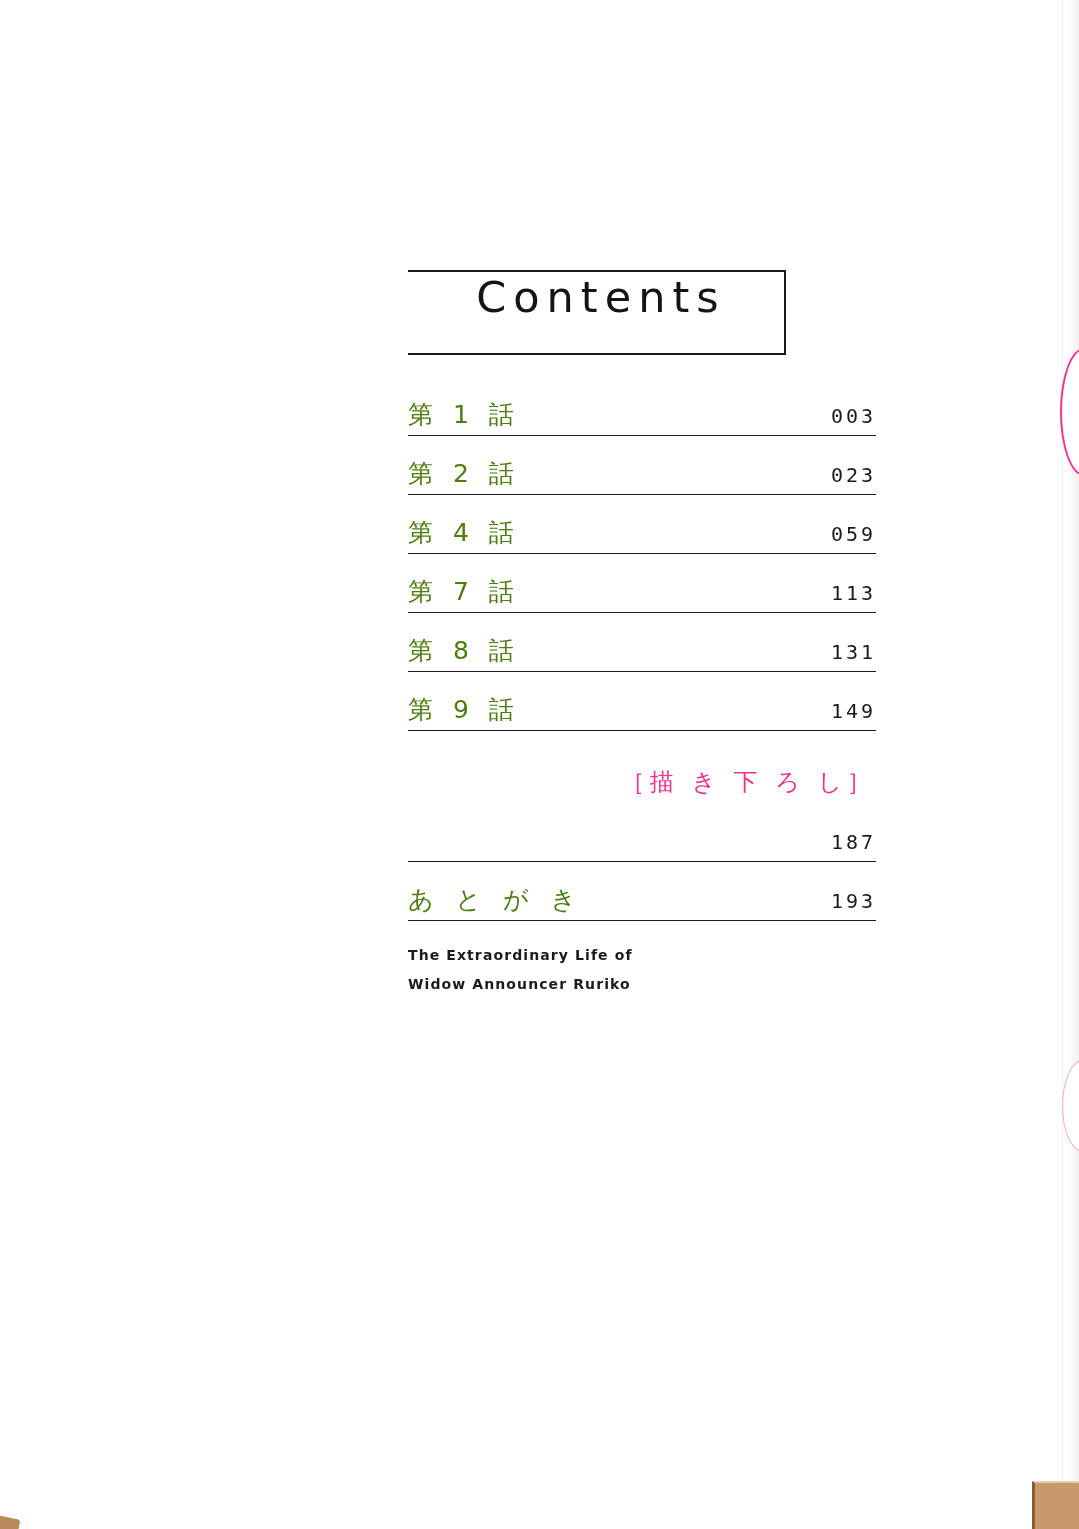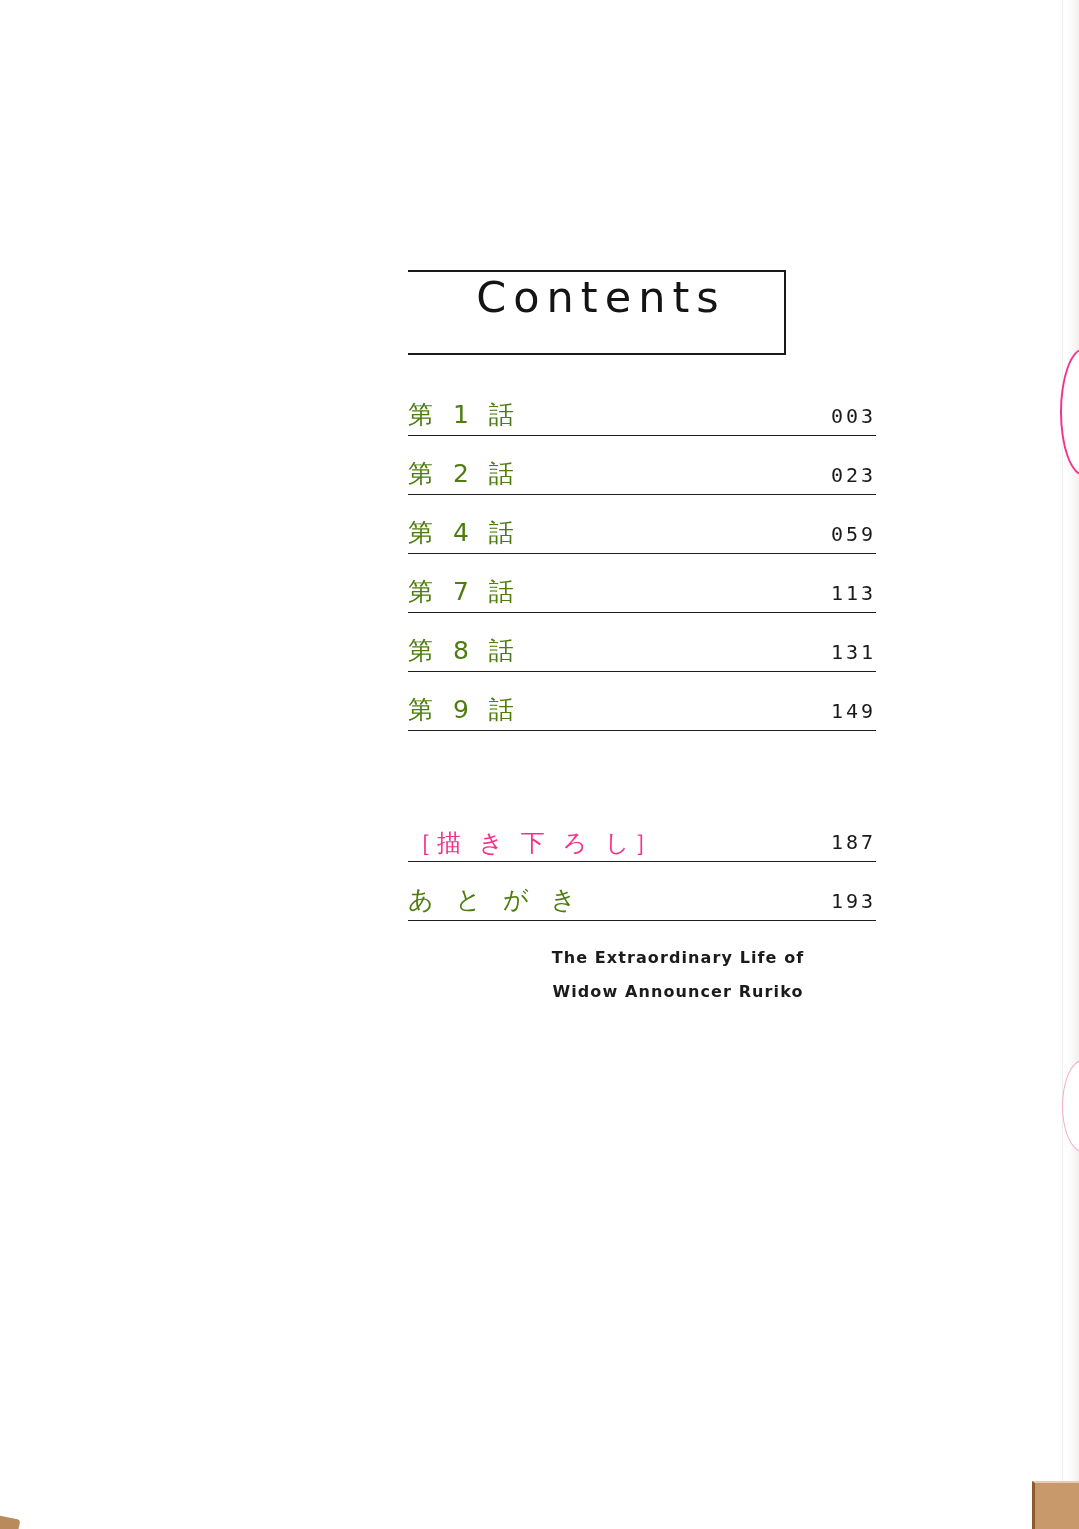--- a/index.html
+++ b/index.html
@@ -135,20 +135,21 @@
     font-family: "DejaVu Sans Mono", monospace;
   }
 
   .gap {
     height: 34px;
   }
 
   .entry.bonus {
     height: 96px;
     align-items: flex-end;
+    flex-direction: column;
   }
   .bonus-left {
     display: flex;
     flex-direction: column;
     justify-content: flex-end;
   }
   .bonus-left .bracket {
     color: #f4308c;
     font-size: 24px;
     letter-spacing: 5px;
@@ -166,26 +167,25 @@
   }
 
   .entry.afterword .chapter {
     font-size: 25px;
     letter-spacing: 7px;
   }
 
   .footnote {
     margin-top: 20px;
     color: #1b1b1b;
-    font-size: 16px;
+    font-size: 14px;
     font-weight: bold;
     letter-spacing: 1.1px;
     line-height: 2.1;
     font-family: "DejaVu Sans", sans-serif;
-    text-align: center;
   }
 </style>
 </head>
 <body>
 
 <div class="sheet">
 
   <div class="contents-block">
 
     <div class="title-box">

